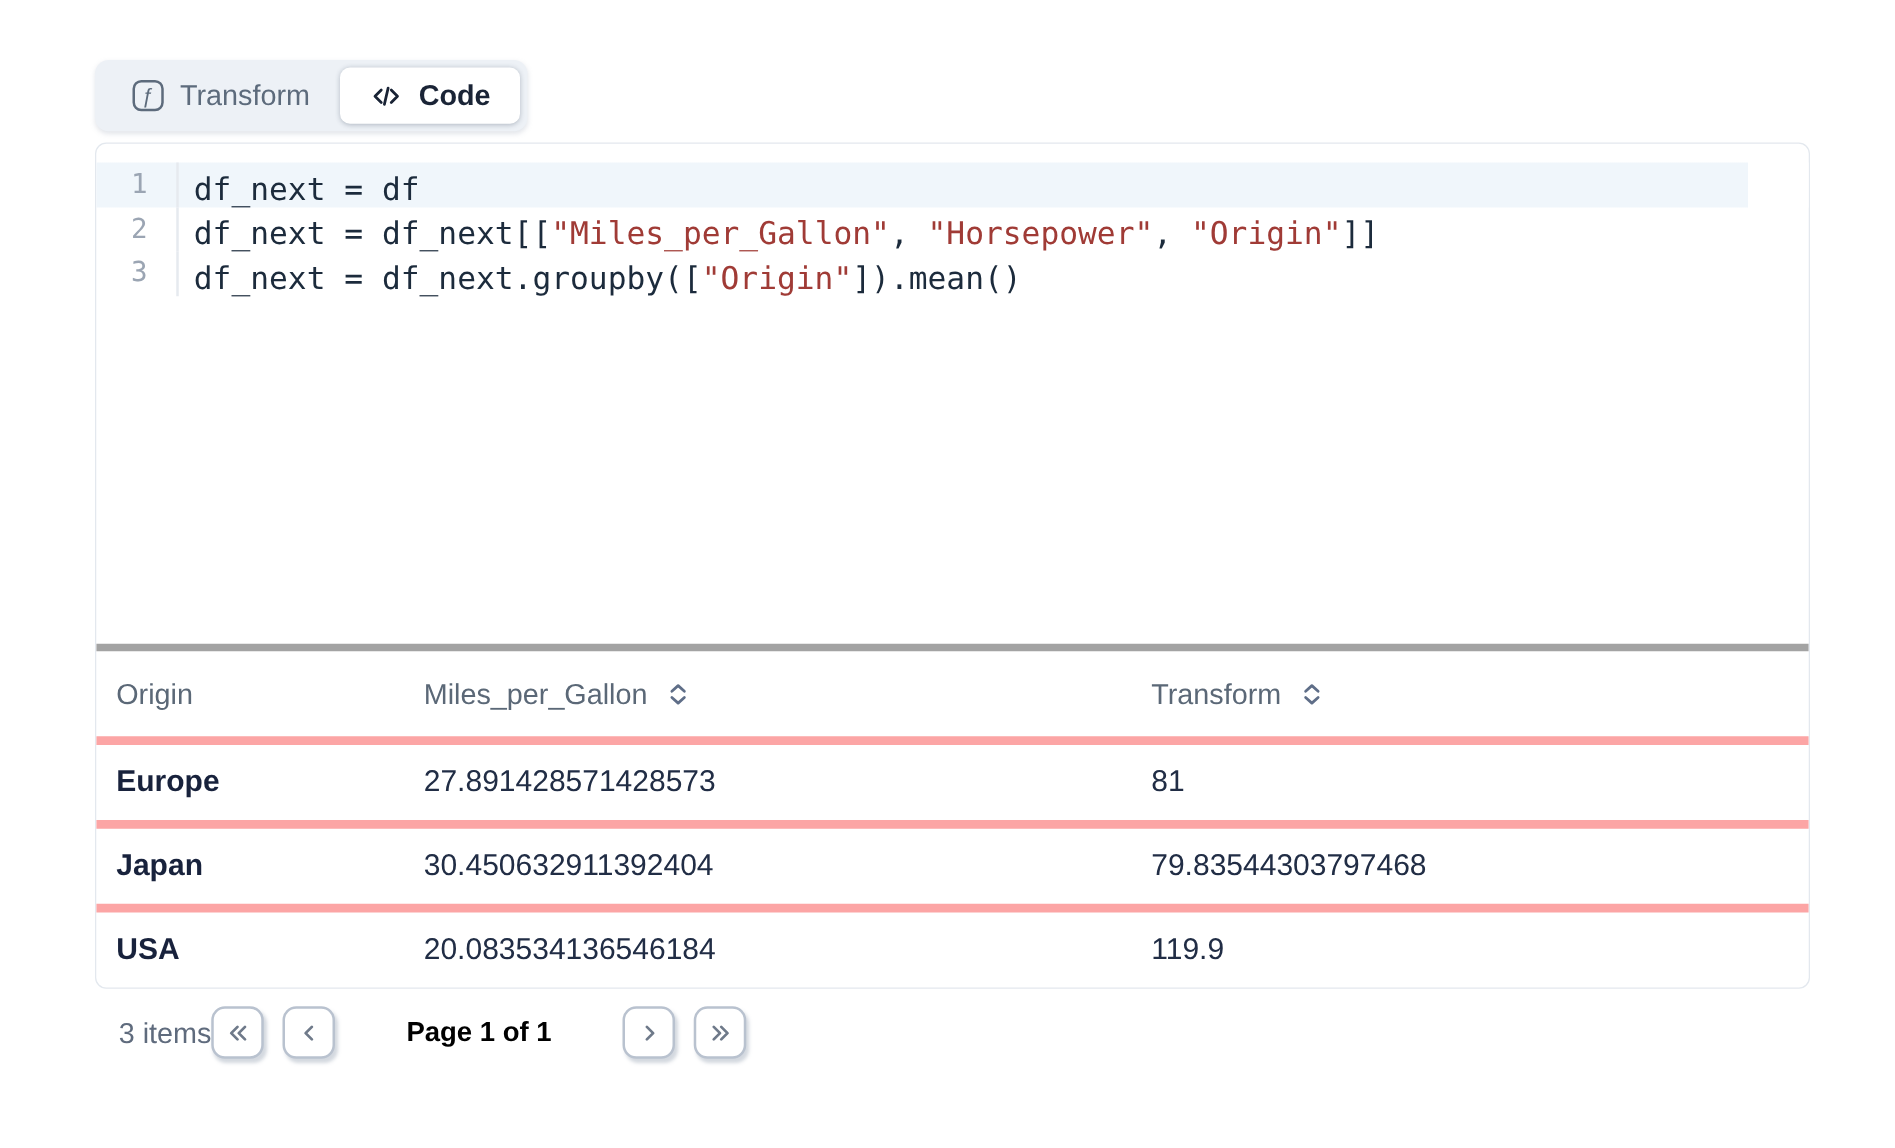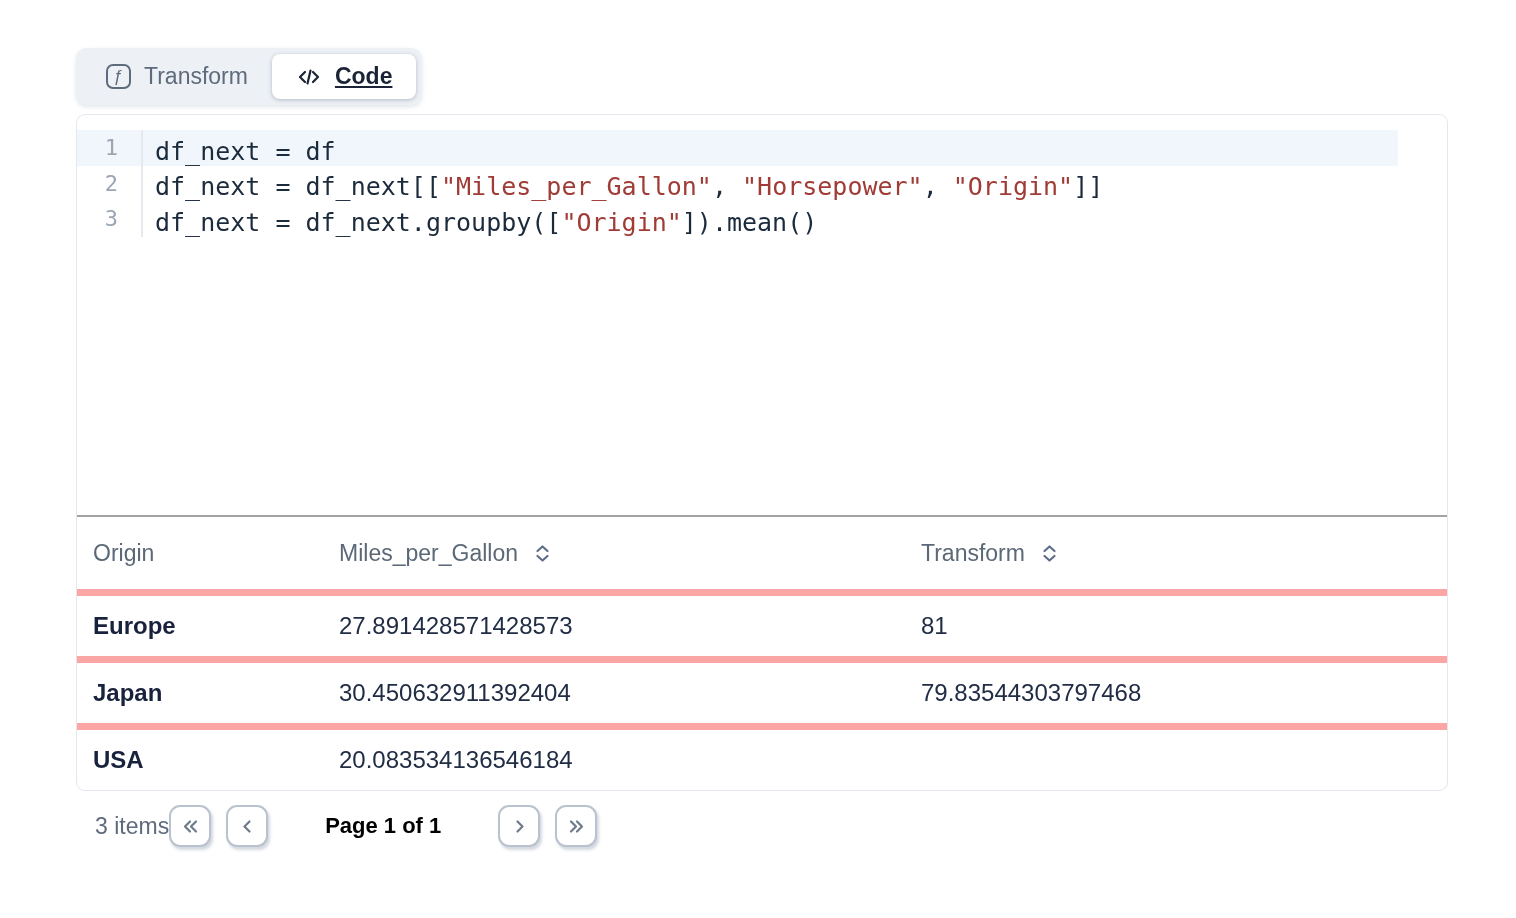--- a/index.html
+++ b/index.html
@@ -2,34 +2,34 @@
 <html><head>
 <meta charset="utf-8">
 <style>
   * { margin:0; padding:0; box-sizing:border-box; }
   html,body { width:1516px; height:918px; background:#ffffff; font-family:"Liberation Sans", sans-serif; }
   .page { width:1372px; margin:48px 0 0 76px; }
 
   
   .tabbar { display:inline-flex; align-items:center; background:#edf1f6; border-radius:11px; padding:6px; box-shadow:0 2px 4px rgba(150,160,178,0.28); }
   .tab { display:flex; align-items:center; gap:13px; padding:9px 24px; border:none; background:transparent; font-family:"Liberation Sans", sans-serif; font-size:23px; font-weight:500; color:#5d6b7c; border-radius:8px; cursor:pointer; }
-  .tab.active { background:#ffffff; color:#1a2436; font-weight:700; box-shadow:0 1px 4px rgba(40,55,80,0.30);text-decoration:underline; }
+  .tab.active { background:#ffffff; color:#1a2436; font-weight:700; box-shadow:0 1px 4px rgba(40,55,80,0.30); }
   .fn-box { width:25px; height:25px; border:2px solid #5d6b7c; border-radius:7px; display:flex; align-items:center; justify-content:center; font-size:17px; line-height:1; color:#5d6b7c; }
 
   
   .panel { margin-top:9px; border:1px solid #e3e8ee; border-radius:9px; overflow:hidden; background:#fff; }
 
   .editor { height:400px; padding-top:15px; }
   .code-line { display:flex; align-items:stretch; height:35.5px; font-family:"DejaVu Sans Mono","Liberation Mono",monospace; font-size:25px; }
   .code-line.active { background:linear-gradient(90deg,#f0f6fb 0,#f0f6fb calc(100% - 49px),#ffffff calc(100% - 49px)); }
   .gutter { width:66px; flex:0 0 66px; padding-right:23px; display:flex; align-items:center; justify-content:flex-end; color:#9ba5b3; font-size:22px; border-right:2px solid #e6eaef; }
   .code-text { flex:1; display:flex; align-items:flex-end; padding-left:12px; white-space:pre; color:#1c2b3c; }
   .str { color:#a03b36; }
 
-  .t-header { display:grid; grid-template-columns:246px 582px 1fr; height:74px; align-items:center; border-top:2px solid #a3a3a3; color:#5b6877; font-size:23px; }
+  .t-header { display:grid; grid-template-columns:246px 582px 1fr; height:74px; align-items:center; border-top:6px solid #a3a3a3; color:#5b6877; font-size:23px; }
   .th { display:flex; align-items:center; gap:15px; padding-left:16px; }
   .th.sortable { cursor:pointer; }
   .t-row { display:grid; grid-template-columns:246px 582px 1fr; height:67px; align-items:center; border-top:7px solid #fca5a5; font-size:24px; color:#212d45; }
   .cell { padding-left:16px; }
   .cell.origin { font-weight:700; color:#18223c; }
 
   
   .pagination { display:flex; justify-content:flex-start; align-items:center; margin-top:14px; padding:0 11px 0 19px; }
   .items { font-size:23px; color:#5f6b7d; }
   .controls { display:flex; align-items:center; }
@@ -112,20 +112,21 @@
         <div class="cell">81</div>
       </div>
       <div class="t-row">
         <div class="cell origin">Japan</div>
         <div class="cell">30.450632911392404</div>
         <div class="cell">79.83544303797468</div>
       </div>
       <div class="t-row">
         <div class="cell origin">USA</div>
         <div class="cell">20.083534136546184</div>
+        <div class="cell">119.9</div>
       </div>
     </div>
   </div>
 
   
   <div class="pagination">
     <span class="items">3 items</span>
     <div class="controls">
       <button class="pbtn">
         <span>

